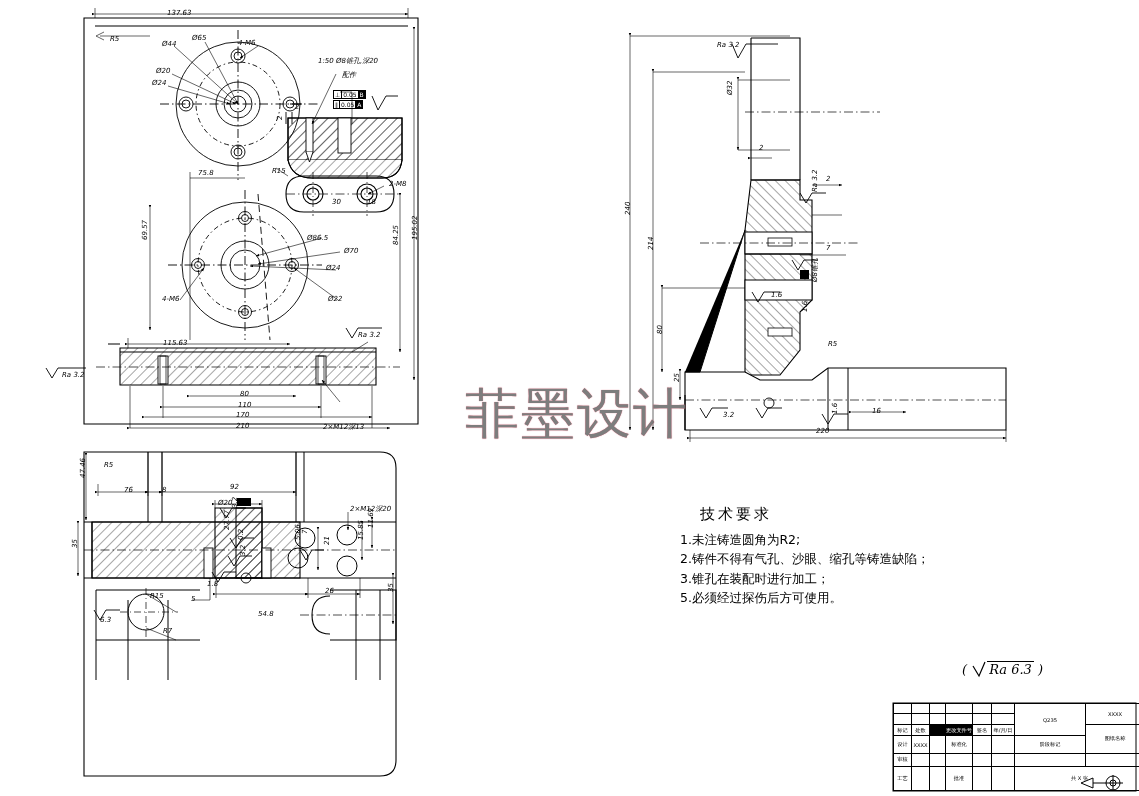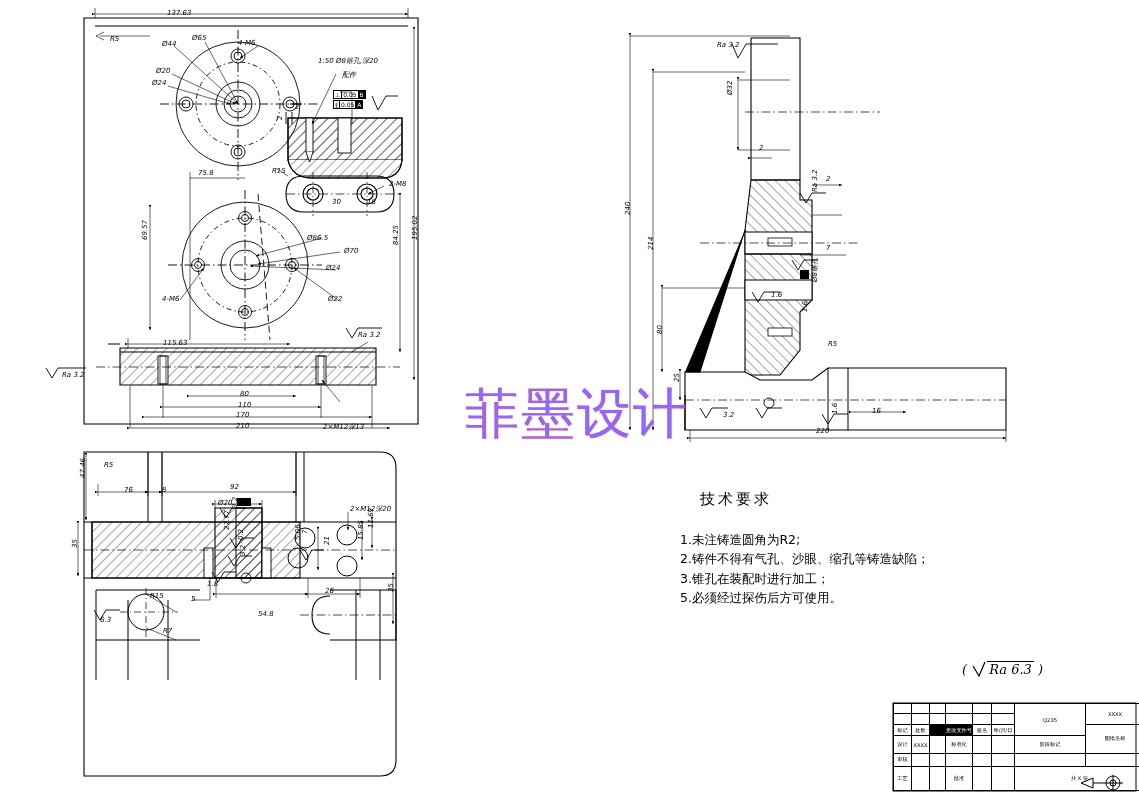--- a/index.html
+++ b/index.html
@@ -6,21 +6,21 @@
   body{width:1139px;height:796px;position:relative;overflow:hidden;
        font-family:"DejaVu Sans","Liberation Sans",sans-serif;color:#000;}
   .stage{position:absolute;left:0;top:0;width:1139px;height:796px;}
   svg.draw{position:absolute;left:0;top:0;width:1139px;height:796px;}
   
   .tx{position:absolute;white-space:nowrap;font-size:7px;line-height:1;color:#000;}
   .tx.i{font-style:italic;}
   .req{position:absolute;font-family:"DejaVu Sans",sans-serif;color:#000;}
   .req-title{font-size:15px;letter-spacing:3px;}
   .req-line{font-size:12.5px;line-height:1.55;}
-  .wm{position:absolute;left:465px;top:378px;font-size:54px;color:#8b5cf6;
+  .wm{position:absolute;left:465px;top:378px;font-size:54px;color:#737373;
       font-family:"DejaVu Serif",serif;letter-spacing:2px;opacity:.92;
       text-shadow:0 0 1px #d9485f;}
   .tb{position:absolute;left:893px;top:703px;width:243px;height:88px;}
   .tb table{border-collapse:collapse;width:243px;height:88px;
             font-size:5.2px;table-layout:fixed;}
   .tb td{border:.6px solid #000;text-align:center;vertical-align:middle;
          padding:0;overflow:hidden;}
   .ra63{position:absolute;left:962px;top:660px;font-size:13px;font-style:italic;
         font-family:"DejaVu Serif",serif;}
   .gt{position:absolute;font-size:6px;}
@@ -410,21 +410,21 @@
         <tbody>
           <tr>
     <td>∥</td>
     <td>0.05</td>
     <td style="background:#000;color:#fff;">A</td>
   </tr>
         </tbody>
       </table>
 </div>
 
-<div class="req" style="left:700px;top:490px;">
+<div class="req" style="left:700px;top:505px;">
   <div class="req-title">技术要求</div>
 </div>
 <div class="req req-line" style="left:680px;top:530px;">
   <div>1.未注铸造圆角为R2;</div>
   <div>2.铸件不得有气孔、沙眼、缩孔等铸造缺陷；</div>
   <div>3.锥孔在装配时进行加工；</div>
   <div>5.必须经过探伤后方可使用。</div>
 </div>
 
 <div class="ra63">

